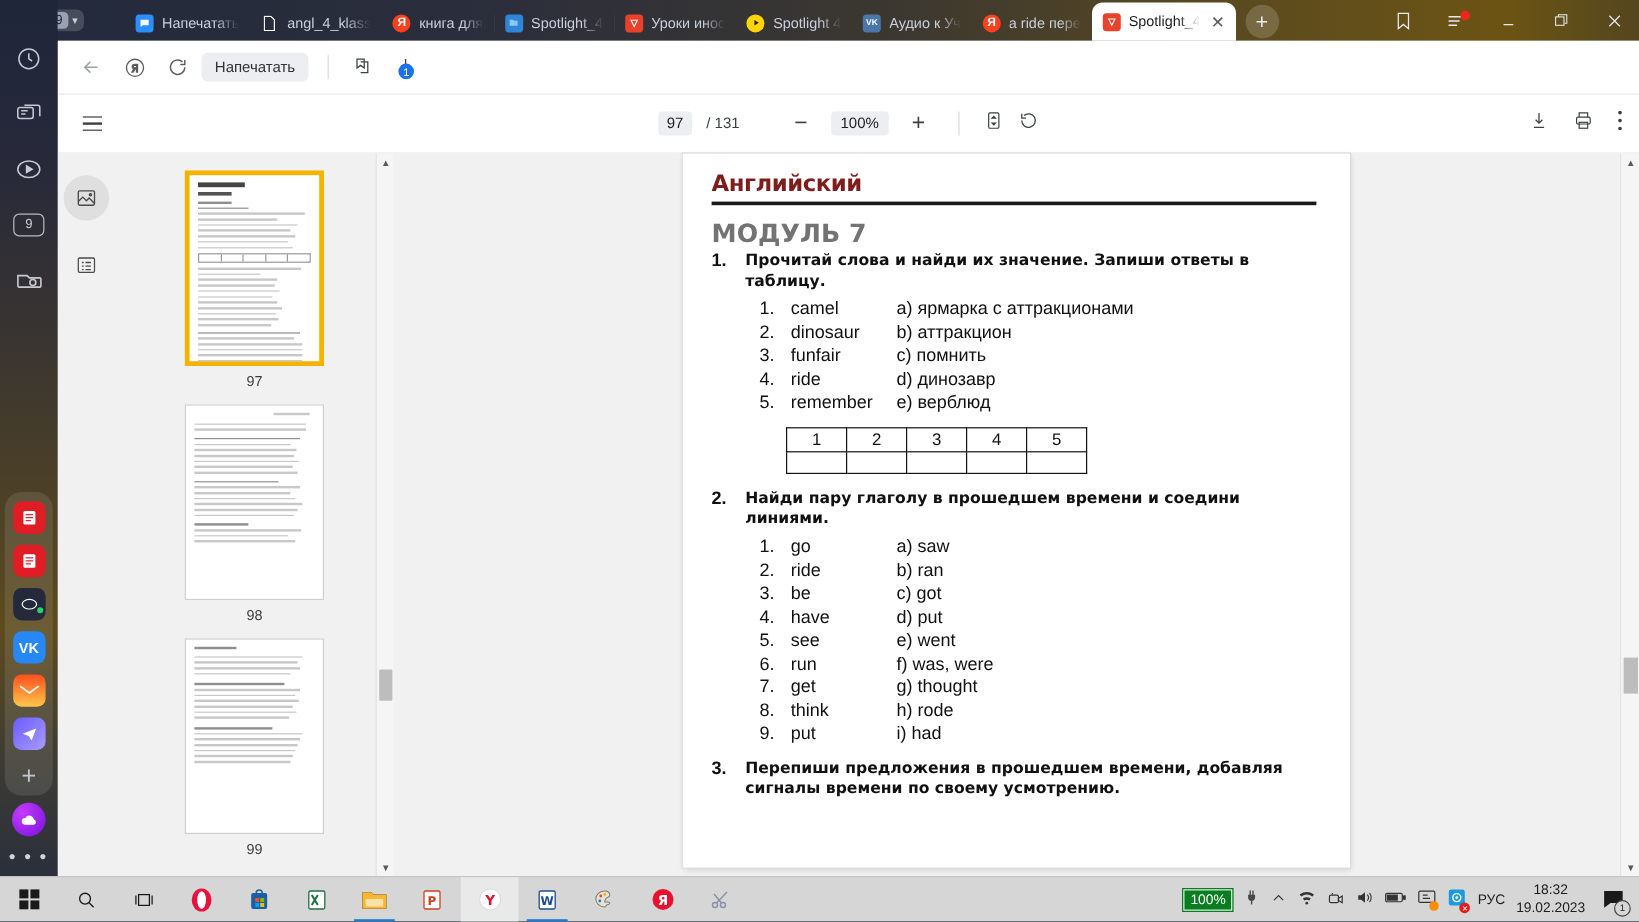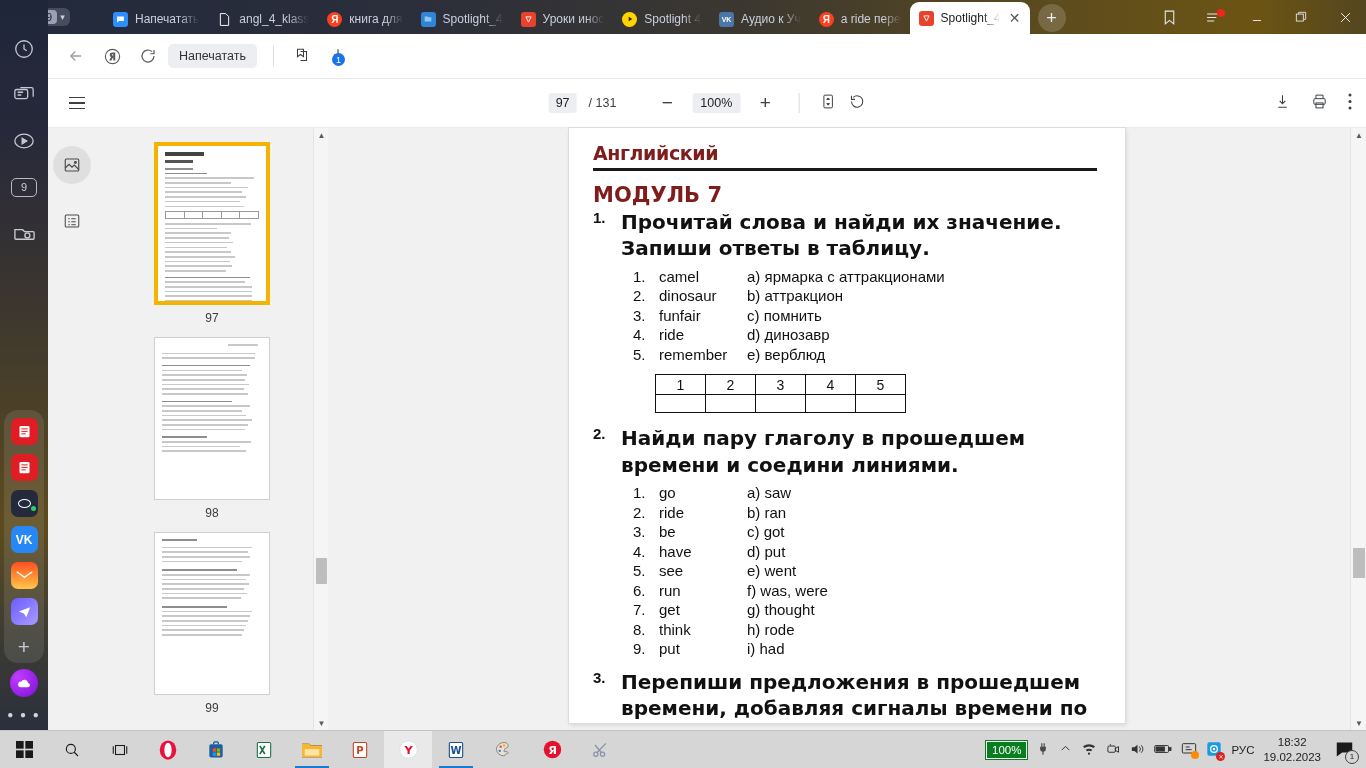--- a/index.html
+++ b/index.html
@@ -146,25 +146,25 @@
     padding-top: 0;
   }
   .page {
     width: 556px; background:#fff; box-shadow: 0 0 0 1px #dcdcdc, 1px 2px 5px rgba(0,0,0,.13);
     padding: 14px 28px 0 24px; position: relative; overflow: hidden; height: 595px;
   }
   .logo-blk { margin-bottom: 4px; }
   .logo-main { font-weight:bold; font-size:19px; letter-spacing:-0.4px; color:#7f1d1d; font-family:"DejaVu Sans", sans-serif;}
   .logo-sub { font-weight:bold; font-size:11px; color:#111; margin-top:-2px;}
   .hr-rule { height:3px; background:#1a1a1a; margin: 4px 0 12px; }
-  .mod-title { font-size: 21px; font-weight: bold; color:#7f1d1d; margin-bottom: 2px; font-family:"DejaVu Sans", sans-serif;}
+  .mod-title { font-size: 21px; font-weight: bold; color:#737373; margin-bottom: 2px; font-family:"DejaVu Sans", sans-serif;}
   .les-title { font-size: 18px; font-weight: bold; color:#111; margin-bottom: 10px; font-family:"DejaVu Sans", sans-serif;}
   .ex { display:flex; gap: 12px; margin-bottom: 4px; }
   .ex-num { font-weight:bold; font-size:15px; width: 16px; flex:none; color:#111;}
-  .ex-txt { font-weight:bold; font-size:20px; line-height: 1.32; color:#111; font-family:"DejaVu Sans", sans-serif;}
+  .ex-txt { font-weight:bold; font-size:13px; line-height: 1.32; color:#111; font-family:"DejaVu Sans", sans-serif;}
   .pairs { margin: 5px 0 0 40px; }
   .pair-row { display:flex; font-size:15px; color:#111; line-height: 1.3; font-family:"Liberation Sans", sans-serif;}
   .pair-n { width: 26px; }
   .pair-l { width: 88px; }
   .ans-table { margin: 10px 0 12px 62px; border-collapse: collapse; }
   .ans-table td { border: 1.5px solid #111; width: 50px; height: 18px; text-align:center; font-size:14px; color:#111;}
   .ans-table td.hdr { height: 20px; }
   .pg-scroll {
     position:absolute; right:0; top:0; width:16px; height:602px; background:#f5f5f5; border-left:1px solid #e3e3e3;
   }

